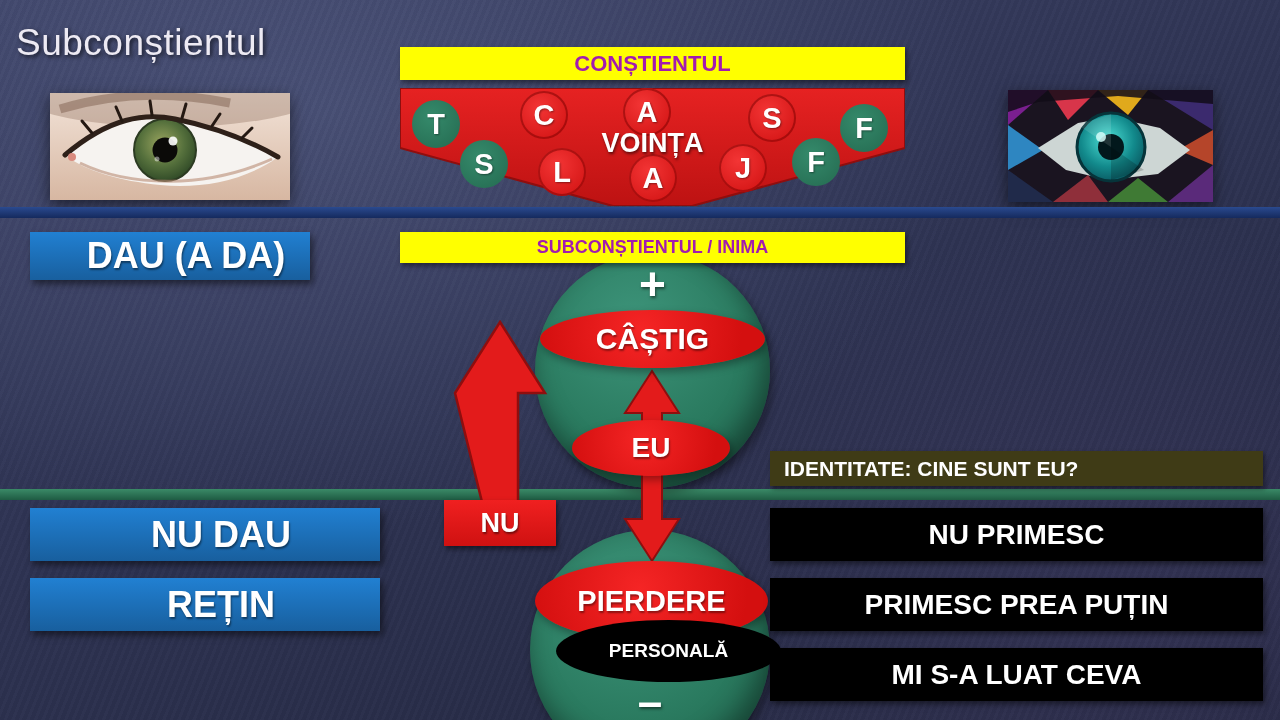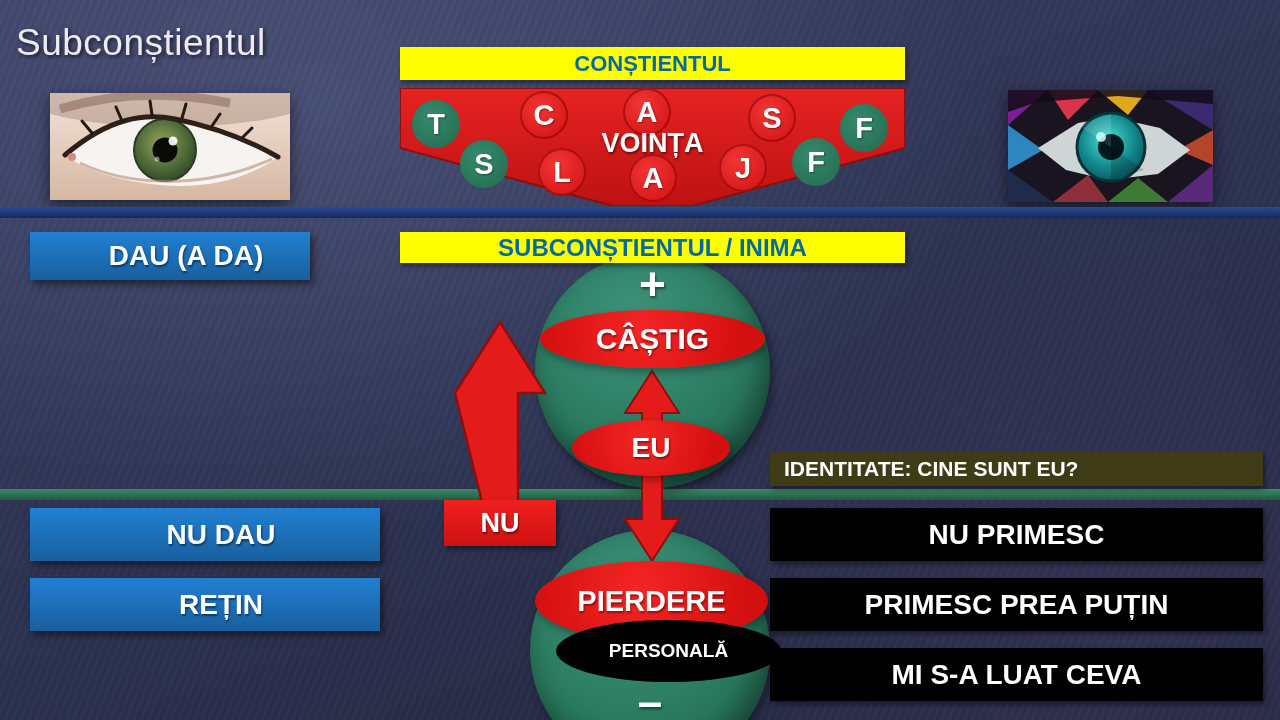--- a/index.html
+++ b/index.html
@@ -20,29 +20,29 @@
   .title {
     left:16px; top:22px; z-index:3; color:#edeaf3; font-size:37px; font-weight:400;
     letter-spacing:.5px; text-shadow:2px 2px 4px rgba(0,0,0,.65);
   }
   .hline { left:0; width:1280px; z-index:2; }
   .hline.navy { top:207px; height:11px; background:linear-gradient(#2a4a8f,#152a5e); }
   .hline.green { top:489px; height:11px; background:linear-gradient(#3a8a67,#1f5b43); }
 
   .banner { display:flex; align-items:center; justify-content:center; font-weight:700; z-index:3;
             box-shadow:2px 3px 5px rgba(0,0,0,.45); }
-  .banner.yellow { background:#ffff00; color:#0369a1; }
+  .banner.yellow { background:#ffff00; color:#a21caf; }
   .conscient { left:400px; top:47px; width:505px; height:33px; font-size:22px; }
-  .subinima  { left:400px; top:232px; width:505px; height:31px; font-size:24px; }
+  .subinima  { left:400px; top:232px; width:505px; height:31px; font-size:18px; }
   .banner.olive { left:770px; top:451px; width:493px; height:35px; background:#3f3b16;
                   color:#fff; justify-content:flex-start; padding-left:14px; font-size:21px; }
 
   .box { display:flex; align-items:center; justify-content:center; font-weight:700; color:#fff; z-index:5;
          text-shadow:1px 2px 2px rgba(0,0,0,.45); }
-  .box.blue { background:linear-gradient(#2180d2,#185f9e); box-shadow:3px 4px 7px rgba(0,0,0,.5); font-size:28px;padding-left:32px; }
+  .box.blue { background:linear-gradient(#2180d2,#185f9e); box-shadow:3px 4px 7px rgba(0,0,0,.5); font-size:36px;padding-left:32px; }
   .dau   { left:30px; top:232px; width:280px; height:48px; }
   .nudau { left:30px; top:508px; width:350px; height:53px; }
   .retin { left:30px; top:578px; width:350px; height:53px; }
 
   .box.black { background:#000; font-size:28px; box-shadow:2px 3px 6px rgba(0,0,0,.5); }
   .primesc   { left:950px; top:237px; width:313px; height:50px; font-size:29px; }
   .nuprimesc { left:770px; top:508px; width:493px; height:53px; }
   .preaputin { left:770px; top:578px; width:493px; height:53px; }
   .misaluat  { left:770px; top:648px; width:493px; height:53px; }
 

